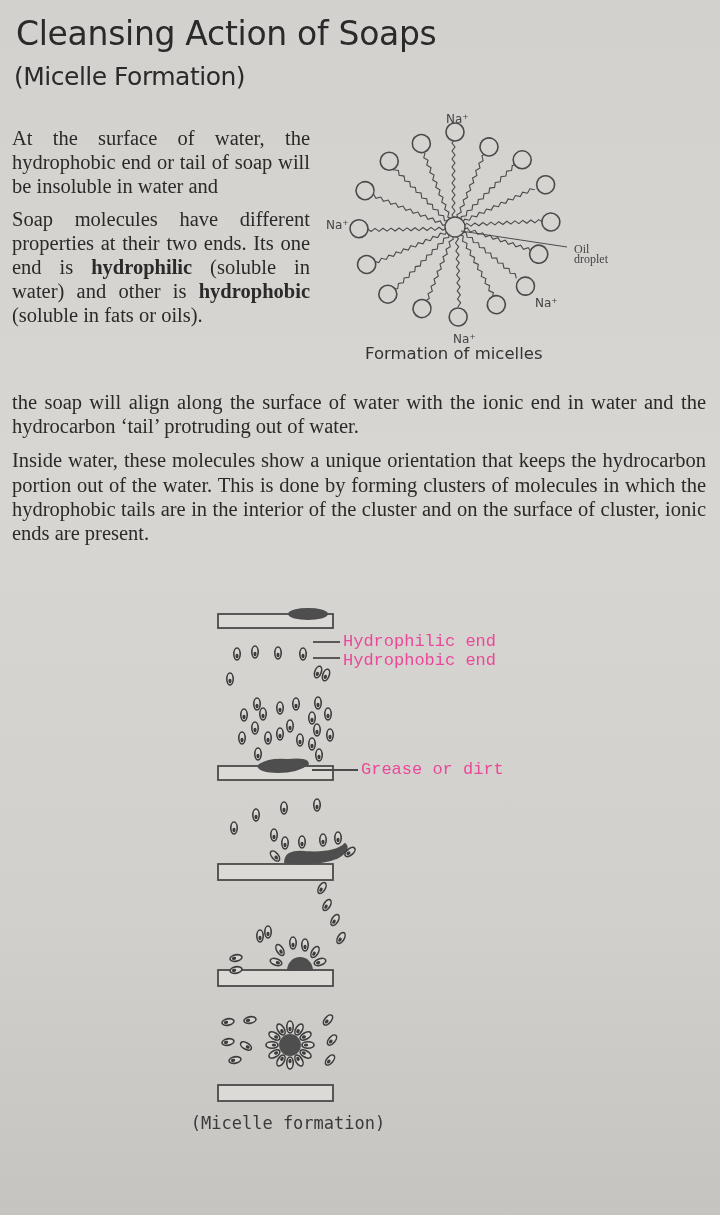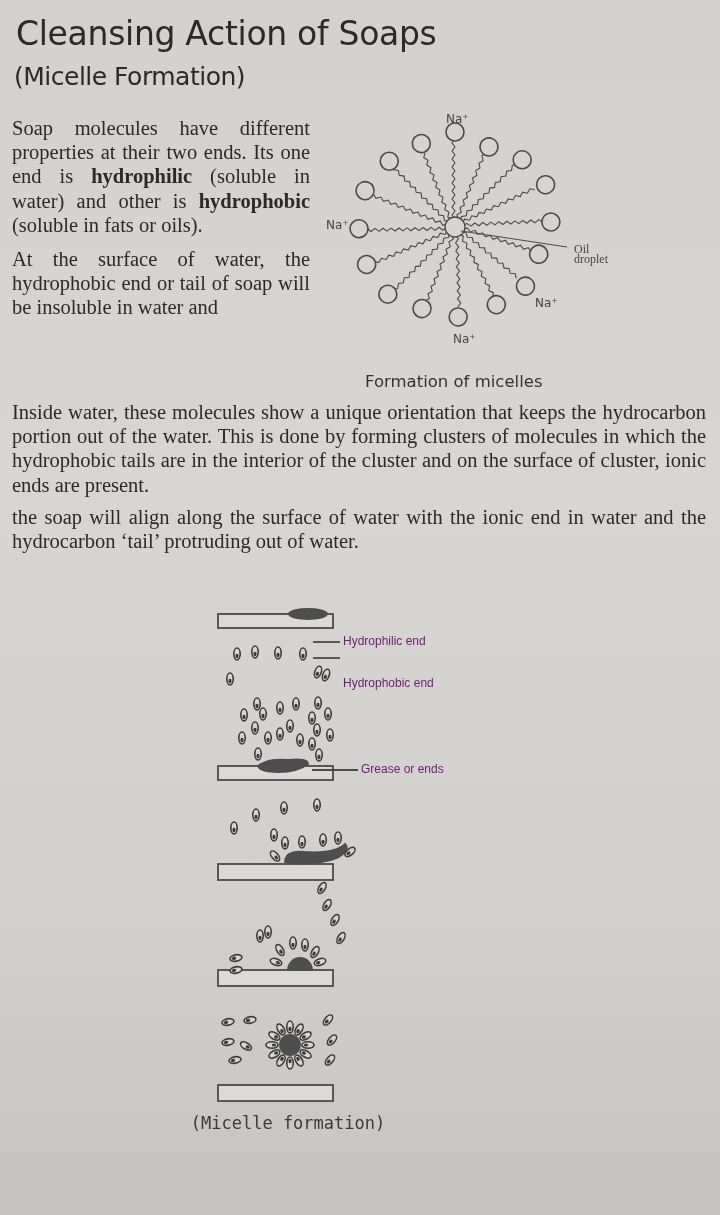--- a/index.html
+++ b/index.html
@@ -21,36 +21,36 @@
   .body-text {
     font-family:"Liberation Serif", serif; font-size:20.5px; line-height:24.2px; color:#2b2a28;
     text-align:justify;
   }
   .col-left { position:absolute; left:12px; top:116px; width:298px; }
   .col-left p { margin:0 0 8px 0; }
   .full-width { position:absolute; left:12px; width:694px; }
   .full-width p { margin:0 0 8px 0; }
   .b { font-weight:bold; }
   .micelle-figure { position:absolute; left:320px; top:100px; width:300px; height:270px; }
-  .fig-caption-sans { font-family:"DejaVu Sans", sans-serif; color:#333;margin-top:28px; }
+  .fig-caption-sans { font-family:"DejaVu Sans", sans-serif; color:#333; }
   .micelle-caption { position:absolute; left:365px; top:344px; font-size:16.5px; }
   .small-label { position:absolute; font-family:"DejaVu Sans", sans-serif; font-size:12px; color:#444; }
   .cleansing-figure { position:absolute; left:200px; top:600px; width:320px; height:520px; }
-  .diag-label { position:absolute; font-family:Liberation Sans, sans-serif; font-size:12px; color:#701a75; line-height:19px; }
+  .diag-label { position:absolute; font-family:Liberation Mono, monospace; font-size:17px; color:#ec4899; line-height:19px; }
   .bottom-caption { position:absolute; left:140px; top:1112px; width:296px; text-align:center; font-family:"DejaVu Sans Mono", monospace; font-size:17px; line-height:22px; color:#3a3a3a; }
 </style>
 </head>
 <body>
 
 <h1 class="title">Cleansing Action of Soaps</h1>
 <div class="subtitle">(Micelle Formation)</div>
 
 <div class="col-left body-text">
+  <p style="margin-top:10px;">At the surface of water, the hydrophobic end or tail of soap will be insoluble in water and</p>
   <p><span>Soap molecules have different properties at their two ends. Its one end is </span><span class="b">hydrophilic</span><span> (soluble in water) and other is </span><span class="b">hydrophobic</span><span> (soluble in fats or oils).</span></p>
-  <p style="margin-top:10px;">At the surface of water, the hydrophobic end or tail of soap will be insoluble in water and</p>
 </div>
 
 <div class="micelle-figure">
   <svg width="300" height="250" viewBox="0 0 300 250">
     <defs>
       <pattern id="p" width="1" height="1"></pattern>
     </defs>
     <g id="spokes" fill="#d6d4d1" stroke="#4a4a4a" stroke-width="1.6">
 
       <g transform="translate(135,127)">
@@ -126,22 +126,22 @@
   <span class="small-label" style="left:126px;top:12px;">Na⁺</span>
   <span class="small-label" style="left:6px;top:118px;">Na⁺</span>
   <span class="small-label" style="left:215px;top:196px;">Na⁺</span>
   <span class="small-label" style="left:133px;top:232px;">Na⁺</span>
   <span class="small-label" style="left:254px;top:144px;white-space:pre;line-height:10px;font-family:Liberation Serif, serif;">Oil
 droplet</span>
 </div>
 <div class="micelle-caption fig-caption-sans">Formation of micelles</div>
 
 <div class="full-width body-text" style="top:390px;">
+  <p>the soap will align along the surface of water with the ionic end in water and the hydrocarbon ‘tail’ protruding out of water.</p>
   <p style="margin-top:10px;">Inside water, these molecules show a unique orientation that keeps the hydrocarbon portion out of the water. This is done by forming clusters of molecules in which the hydrophobic tails are in the interior of the cluster and on the surface of cluster, ionic ends are present.</p>
-  <p>the soap will align along the surface of water with the ionic end in water and the hydrocarbon ‘tail’ protruding out of water.</p>
 </div>
 
 <div class="cleansing-figure">
   <svg width="320" height="520" viewBox="0 0 320 520">
     <defs>
       <g id="mol">
         <ellipse cx="0" cy="0" rx="3.2" ry="6" fill="#d8d6d3" stroke="#3c3c3c" stroke-width="1.6"></ellipse>
         <ellipse cx="0" cy="2" rx="1.6" ry="2.2" fill="#3c3c3c"></ellipse>
       </g>
     </defs>
@@ -242,19 +242,19 @@
         <use href="#mol" x="50" y="420" transform="rotate(80 50 420)"></use>
       <use href="#mol" x="28" y="442" transform="rotate(80 28 442)"></use>
         <use href="#mol" x="46" y="446" transform="rotate(-60 46 446)"></use>
       <use href="#mol" x="35" y="460" transform="rotate(80 35 460)"></use>
       <use href="#mol" x="128" y="420" transform="rotate(40 128 420)"></use>
         <use href="#mol" x="132" y="440" transform="rotate(40 132 440)"></use>
         <use href="#mol" x="130" y="460" transform="rotate(40 130 460)"></use>
     </g>
   </svg>
   <div class="diag-label" style="left:143px;top:32px;">Hydrophilic end</div>
-  <div class="diag-label" style="left:143px;top:51px;margin-top:23px;">Hydrophobic end</div>
-  <div class="diag-label" style="left:161px;top:160px;">Grease or ends</div>
+  <div class="diag-label" style="left:143px;top:51px;">Hydrophobic end</div>
+  <div class="diag-label" style="left:161px;top:160px;">Grease or dirt</div>
 </div>
 
 <div class="bottom-caption">
   <div>(Micelle formation)</div>
 </div>
 
 </body></html>

